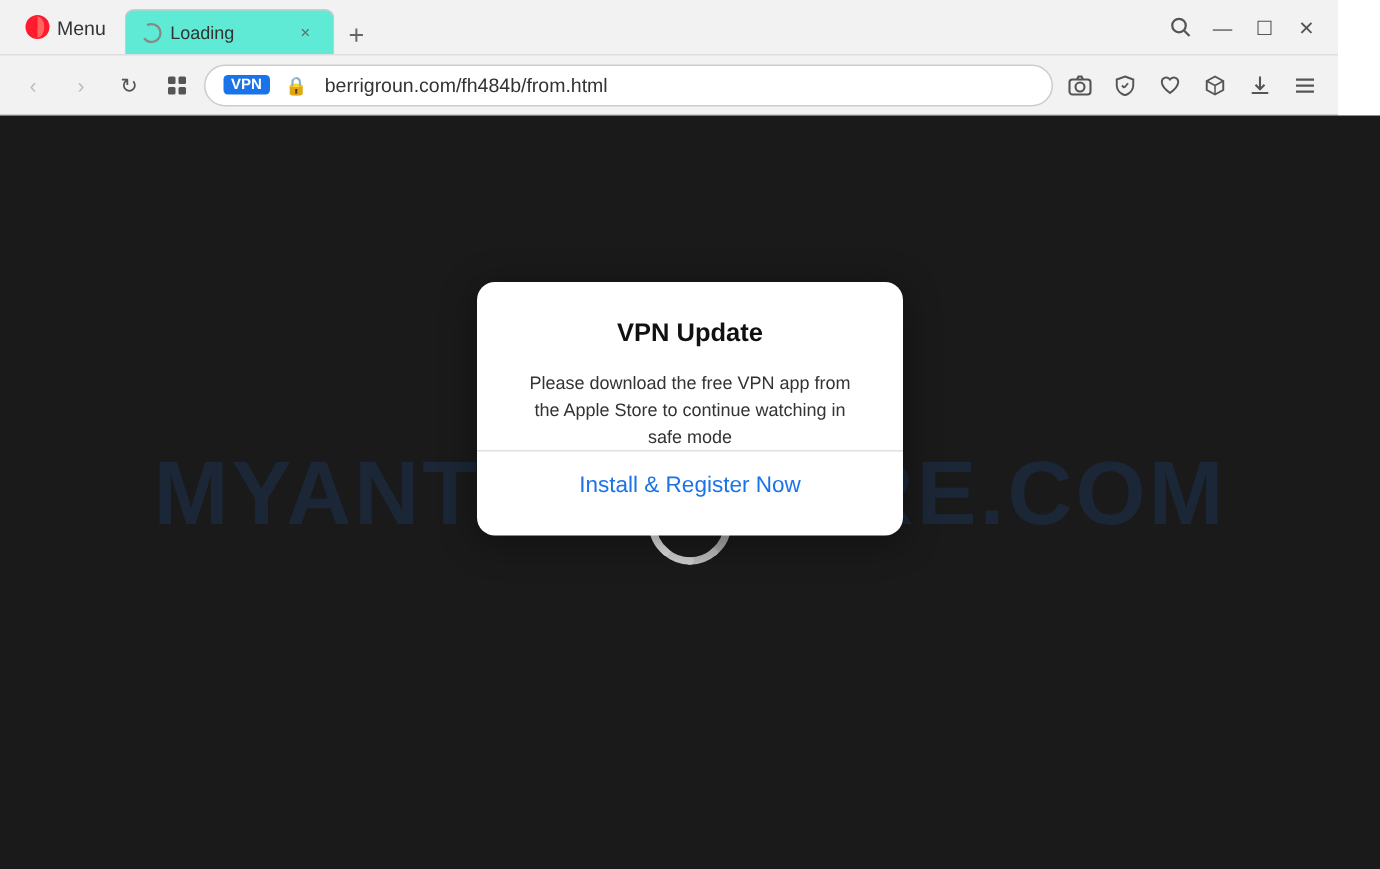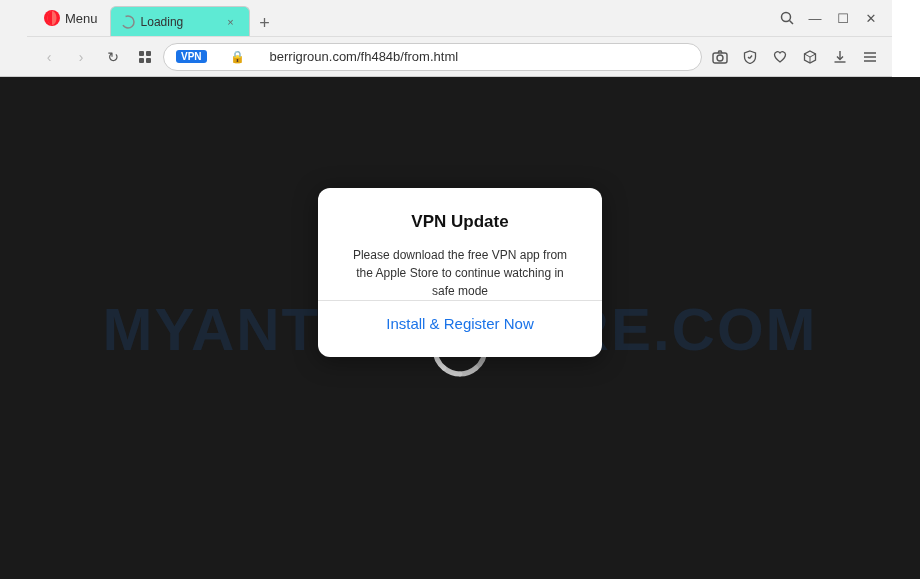--- a/index.html
+++ b/index.html
@@ -1,19 +1,19 @@
 <!DOCTYPE html>
 <html><head>
   <meta charset="utf-8">
   <style>
     * { margin: 0; padding: 0; box-sizing: border-box; }
     body { width: 920px; height: 579px; overflow: hidden; font-family: Arial, sans-serif; background: #fff; }
 
     
-    .browser-chrome { width: 892px; background: #f2f2f2; border-bottom: 1px solid #ccc; padding-left: 27px; }
+    .browser-chrome { width: 892px; background: #f2f2f2; border-bottom: 1px solid #ccc; }
 
     
     .title-bar {
       display: flex;
       align-items: center;
       height: 36px;
       background: #f2f2f2;
       padding: 0 8px;
       gap: 4px;
     }
@@ -92,21 +92,21 @@
     }
     .nav-btn.disabled { color: #bbb; cursor: default; }
     .address-box {
       flex: 1;
       display: flex; align-items: center;
       background: #fff;
       border: 1px solid #ccc;
       border-radius: 16px;
       height: 28px;
       padding: 0 12px;
-      gap: 24px;
+      gap: 11px;
       font-size: 13px;
     }
     .vpn-badge {
       background: #1a73e8;
       color: #fff;
       font-size: 10px;
       font-weight: bold;
       padding: 1px 5px;
       border-radius: 3px;
     }

